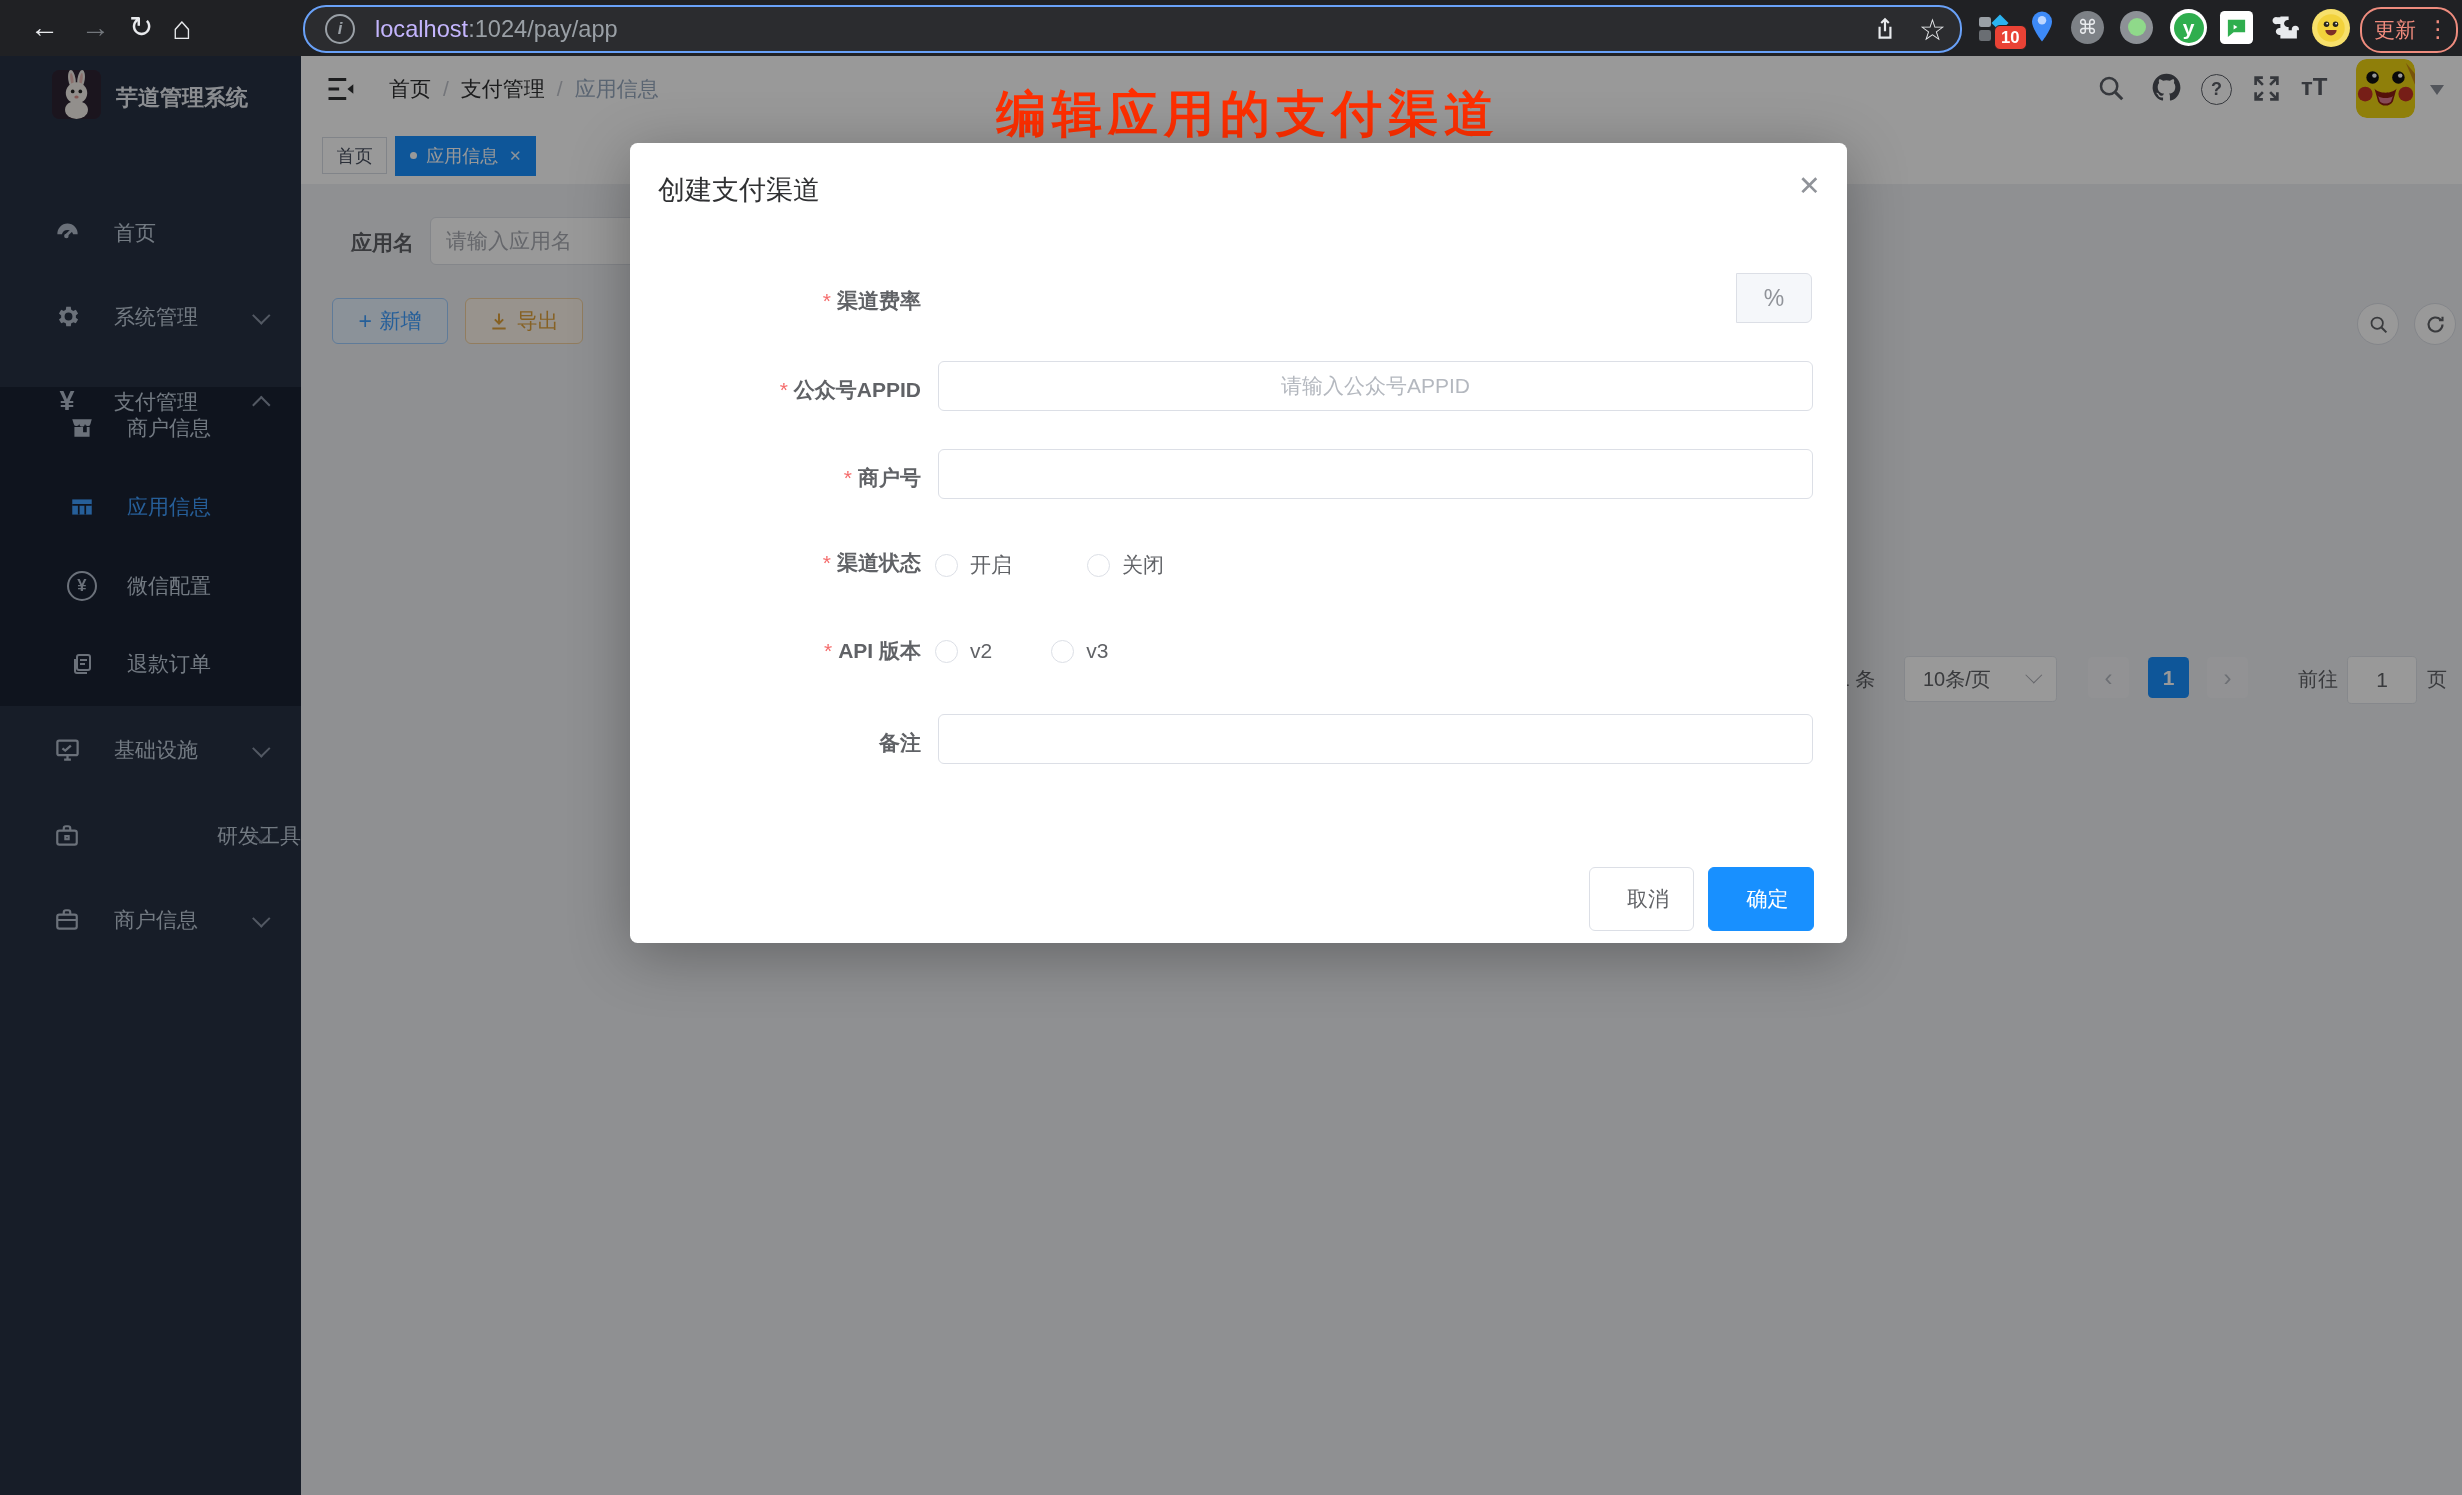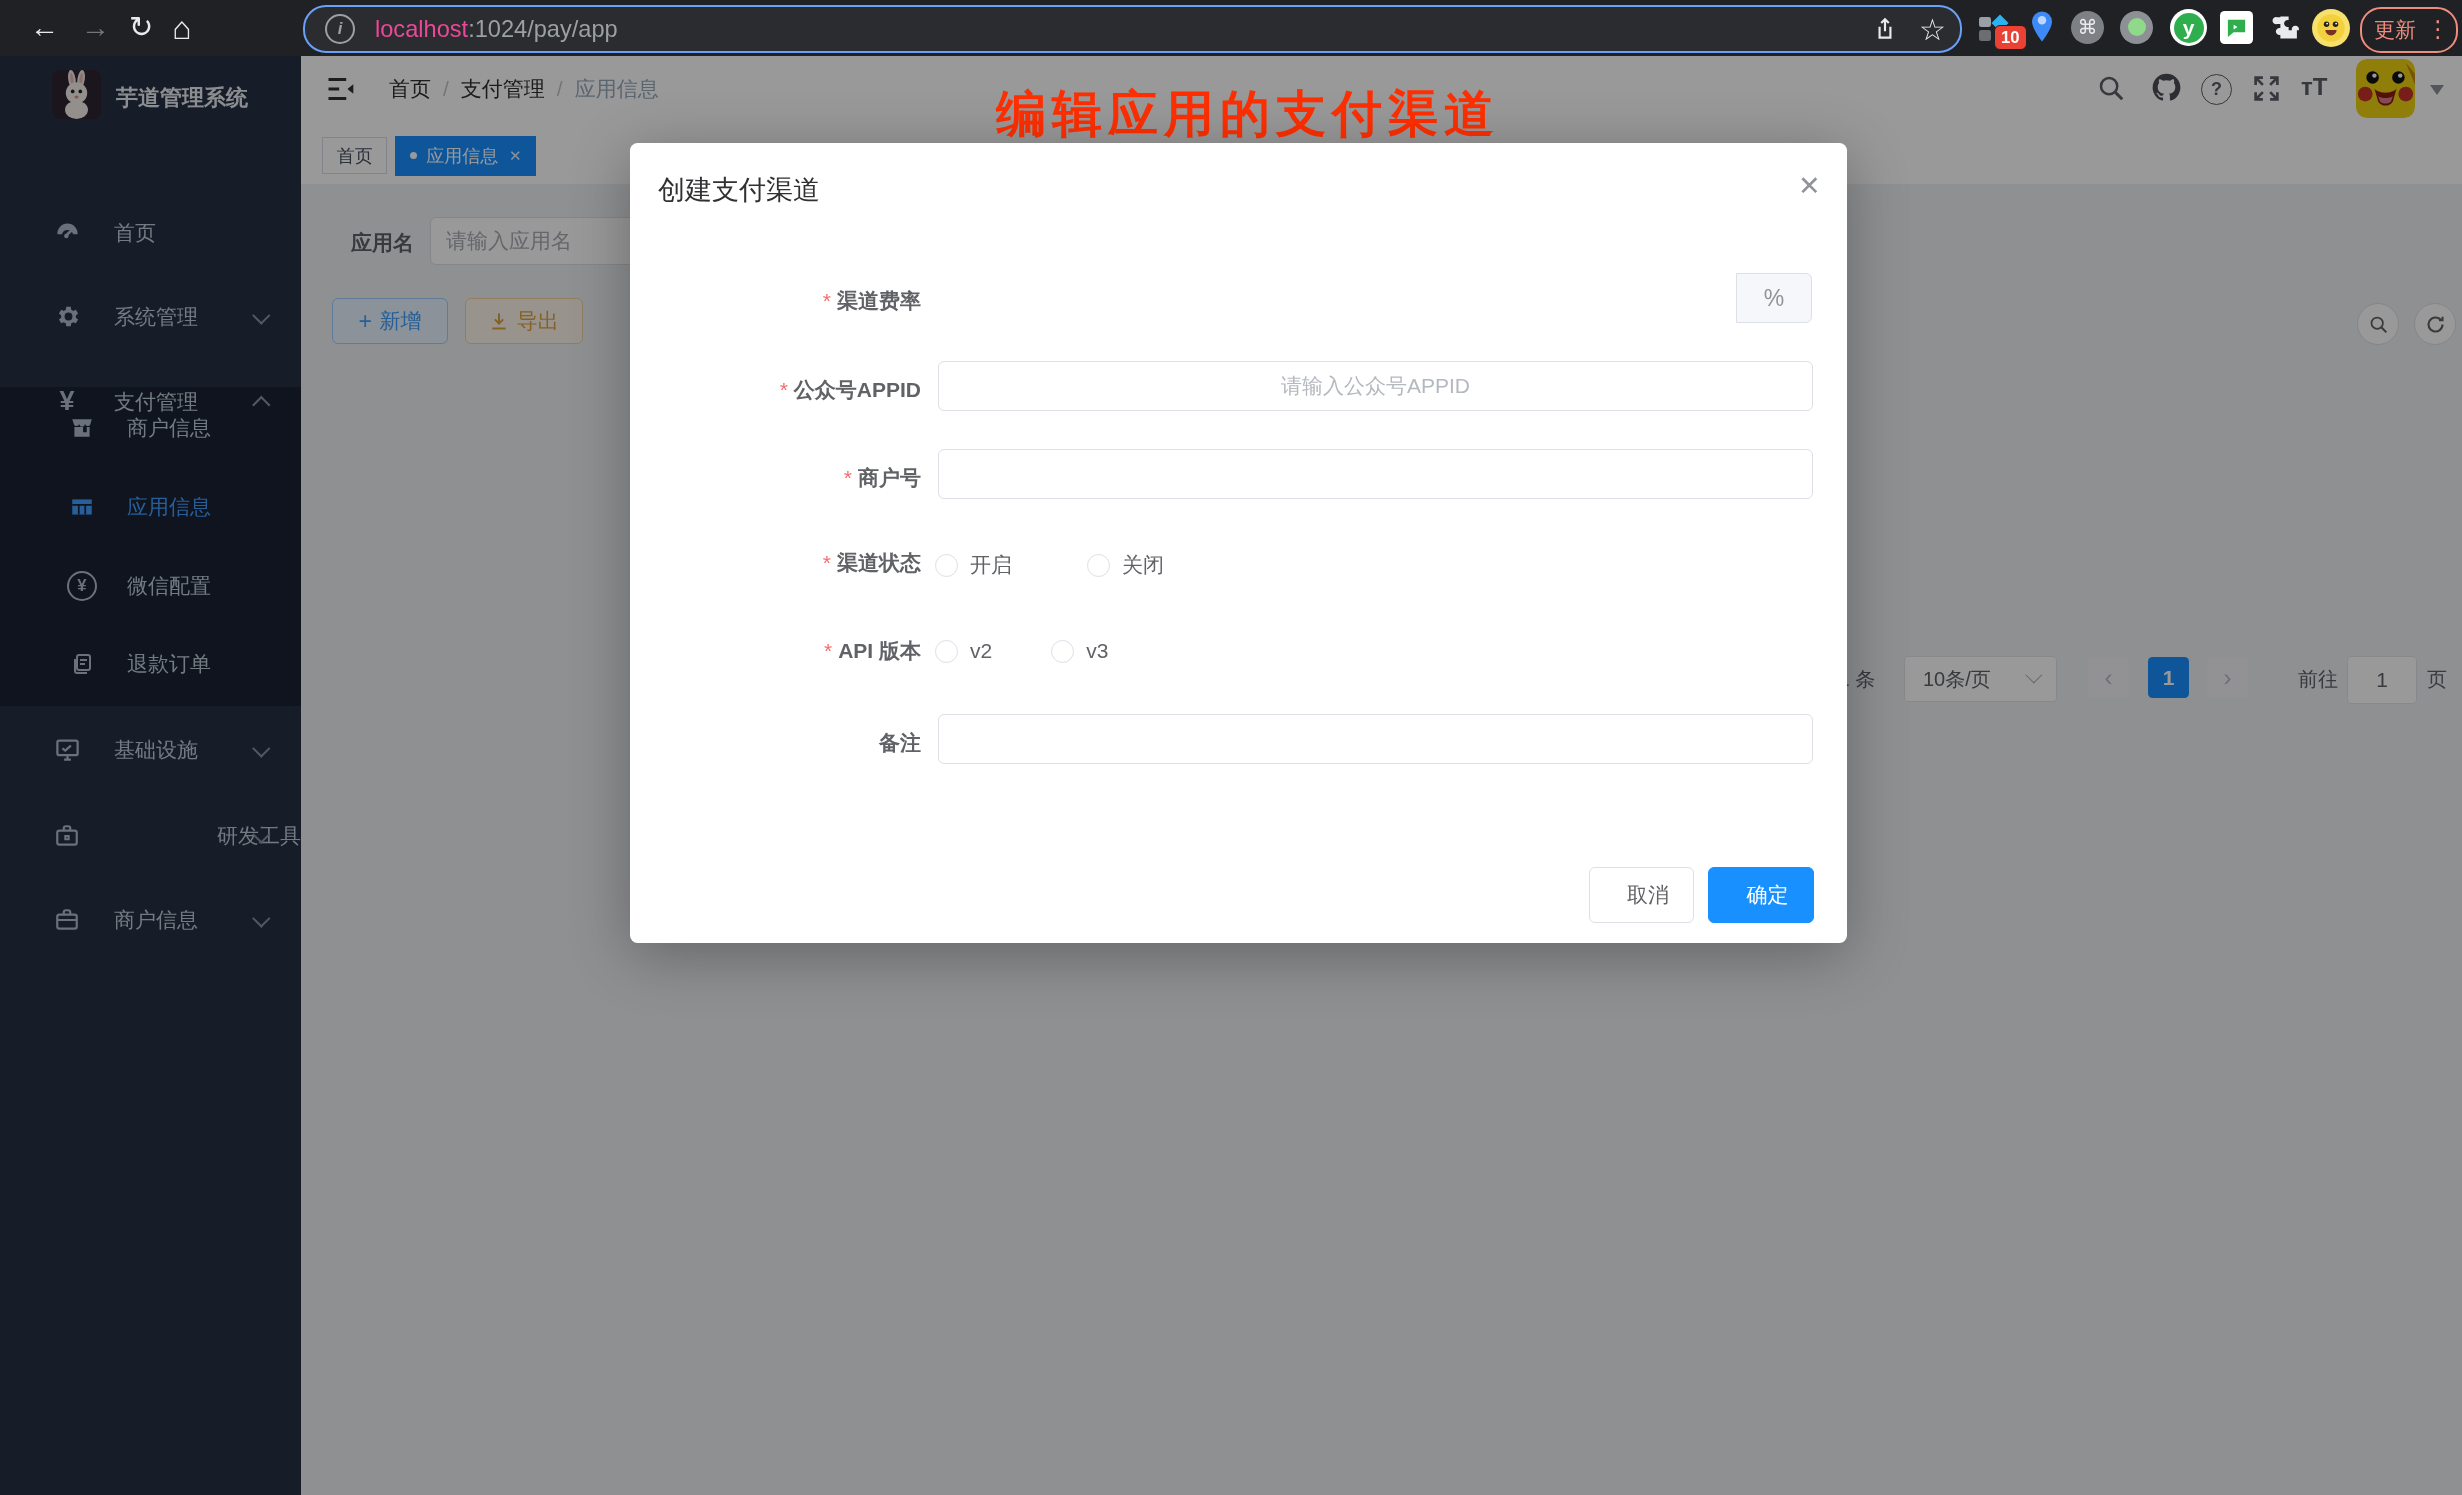--- a/index.html
+++ b/index.html
@@ -11,21 +11,21 @@
 
   
   .browser{left:0;top:0;width:2462px;height:56px;background:#202124;z-index:10;}
   .bicon{font-size:29px;color:#e8eaed;}
   .bicon.dim{color:#72767b;}
   .urlbar{left:303px;top:5.3px;width:1655px;height:44px;border-radius:23px;
           background:#2b2c2f;border:2.3px solid #69a1f8;}
   .urlinfo{width:26px;height:26px;border-radius:50%;border:2.3px solid #9aa0a6;color:#9aa0a6;
            font-size:16.7px;font-style:italic;font-weight:bold;margin-left:20px;}
   .urltext{font-size:23.6px;margin-left:20px;white-space:nowrap;}
-  .urltext .host{color:#ec4899;}
+  .urltext .host{color:#c4b5fd;}
   .urltext .rest{color:#9aa0a6;}
   .extbadge{background:#e94235;color:#fff;font-size:16.7px;font-weight:bold;border-radius:6px;
             padding:1.5px 6px;border:1.5px solid #202124;}
   .updatepill{left:2360px;top:6.8px;width:94px;height:42px;border:2.3px solid #ee8c7e;
               border-radius:21px;color:#f08b7d;}
   
   .sidebar{left:0;top:56px;width:301px;height:1440px;background:#273143;z-index:1;}
   .logo-title{font-size:22px;font-weight:bold;color:#e8ecf2;}
   .mi{left:0;width:301px;height:85px;display:flex;align-items:center;color:#bfcbd9;font-size:21px;cursor:pointer;}
   .mi .ic{width:30px;display:flex;justify-content:center;margin-left:52px;color:#b3bdcc;}
@@ -97,21 +97,21 @@
   .req{color:#f56c6c;margin-right:6px;font-weight:normal;}
   .m-input{position:absolute;left:308px;width:875px;height:50px;border:1.5px solid #dcdfe6;
            border-radius:6px;background:#fff;font-size:21px;color:#606266;padding:0 16.7px;outline:none;
            box-sizing:border-box;}
   .m-input::placeholder{color:#b4b8bf;}
   .suffix{position:absolute;left:1106px;width:76px;height:50px;background:#f5f7fa;
           border:1.5px solid #dcdfe6;border-left:1.5px solid #dcdfe6;border-radius:0 6px 6px 0;
           color:#909399;font-size:23px;box-sizing:border-box;}
   .radio{width:21px;height:21px;border-radius:50%;border:1.5px solid #dcdfe6;background:#fff;display:inline-block;}
   .rlbl{font-size:21px;color:#606266;margin-left:12px;}
-  .m-btn{position:absolute;top:724px;height:56px;border-radius:6px;font-size:21px;cursor:pointer;padding-left:19px;}
+  .m-btn{position:absolute;top:724px;height:64px;border-radius:6px;font-size:21px;cursor:pointer;padding-left:19px;}
   .m-btn.cancel{left:959px;width:105px;background:#fff;border:1.5px solid #dcdfe6;color:#606266;}
   .m-btn.ok{left:1078px;width:106px;background:#1890ff;border:1.5px solid #1890ff;color:#fff;}
   svg{display:block;}
 </style>
 </head>
 <body>
 
 <div class="a browser fx">
   <span class="a bicon" style="left:30px;top:11.4px;">←</span>
   <span class="a bicon dim" style="left:81px;top:11.4px;">→</span>

